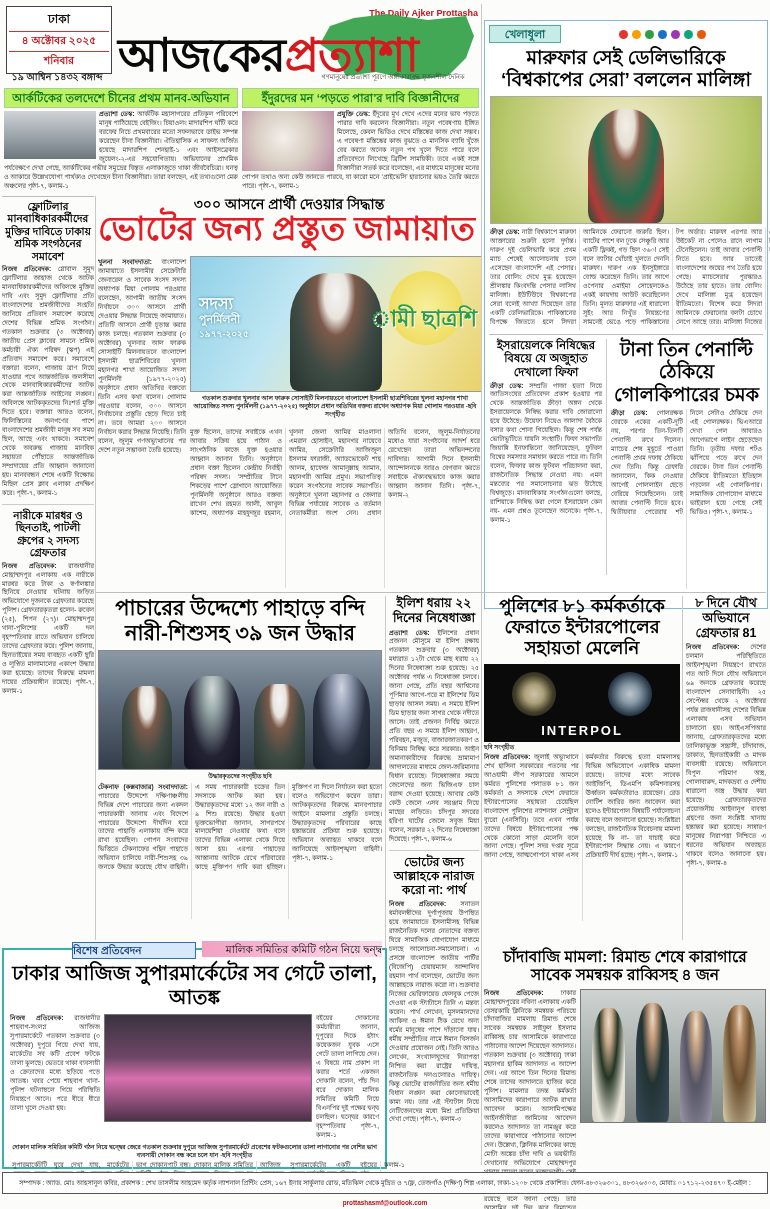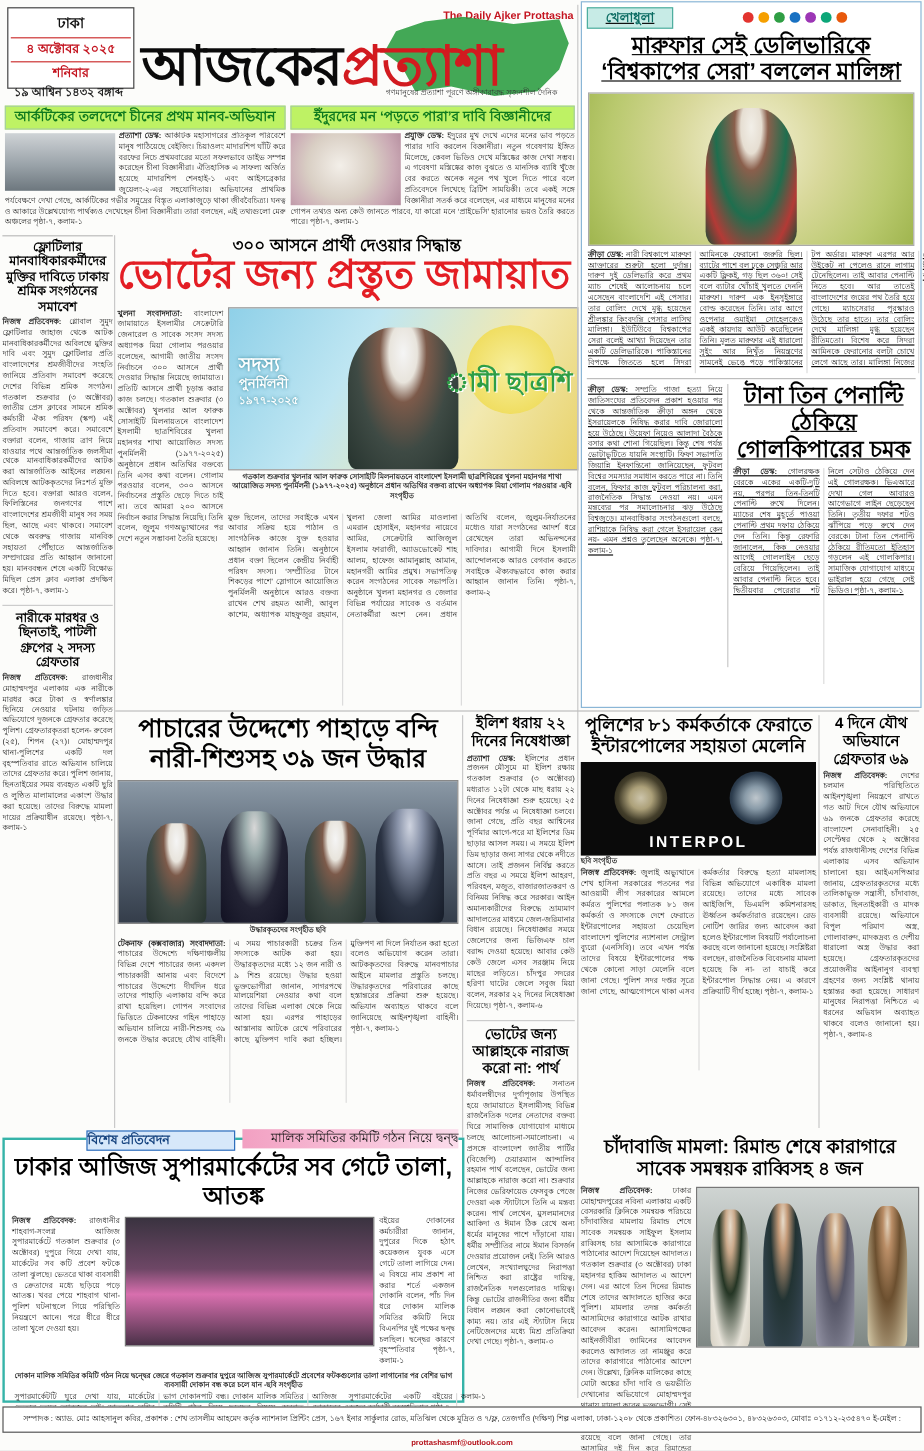--- a/index.html
+++ b/index.html
@@ -130,36 +130,37 @@
     <div class="overlay-script" style="left:8px;top:34px;font-size:16px;">সদস্য</div>
     <div class="overlay-script" style="left:8px;top:54px;font-size:11px;">পুনর্মিলনী</div>
     <div class="overlay-script" style="left:8px;top:70px;font-size:9px;">১৯৭৭-২০২৫</div>
     <div class="watermark" style="right:4px;top:44px;">ামী ছাত্রশি</div>
   </div>
   <div class="abs caption" style="left:190px;top:394px;width:290px;">গতকাল শুক্রবার খুলনার আল ফারুক সোসাইটি মিলনায়তনে বাংলাদেশ ইসলামী ছাত্রশিবিরের খুলনা মহানগর শাখা আয়োজিত সদস্য পুনর্মিলনী (১৯৭৭-২০২৫) অনুষ্ঠানে প্রধান অতিথির বক্তব্য রাখেন অধ্যাপক মিয়া গোলাম পরওয়ার -ছবি সংগৃহীত</div>
 
   <div class="abs body-txt cols3" style="left:190px;top:428px;width:290px;height:160px;">মুক্ত ছিলেন, তাদের সবাইকে এখন আবার সক্রিয় হয়ে পাঠান ও সাংগঠনিক কাজে যুক্ত হওয়ার আহ্বান জানান তিনি। অনুষ্ঠানে প্রধান বক্তা ছিলেন কেন্দ্রীয় নির্বাহী পরিষদ সদস্য। ‘সম্প্রীতির টানে শিকড়ের পাশে’ স্লোগানে আয়োজিত পুনর্মিলনী অনুষ্ঠানে আরও বক্তব্য রাখেন শেখ রহমত আলী, আবুল কাশেম, অধ্যাপক মাহফুজুর রহমান, খুলনা জেলা আমির মাওলানা এমরান হোসাইন, মহানগর নায়েবে আমির, সেক্রেটারি আজিজুল ইসলাম ফারাজী, অ্যাডভোকেট শাহ আলম, হাফেজ আমানুল্লাহ আমান, মহানগরী আমির প্রমুখ। সভাপতিত্ব করেন সংগঠনের সাবেক সভাপতি। অনুষ্ঠানে খুলনা মহানগর ও জেলার বিভিন্ন পর্যায়ের সাবেক ও বর্তমান নেতাকর্মীরা অংশ নেন। প্রধান অতিথি বলেন, জুলুম-নির্যাতনের মধ্যেও যারা সংগঠনের আদর্শ ধরে রেখেছেন তারা অভিনন্দনের দাবিদার। আগামী দিনে ইসলামী আন্দোলনকে আরও বেগবান করতে সবাইকে ঐক্যবদ্ধভাবে কাজ করার আহ্বান জানান তিনি। পৃষ্ঠা-৭, কলাম-২</div>
   <div class="abs vline" style="left:481px;top:4px;height:1161px;"></div>
 
-  <div class="abs sports-box" style="left:484px;top:1px;width:282px;height:587px;text-decoration:underline;">
+  <div class="abs sports-box" style="left:484px;top:20px;width:282px;height:587px;">
     <div style="display:flex;align-items:center;margin:4px 4px 0 4px;">
       <div class="sports-label" style="width:70px;">খেলাধুলা</div>
       <div style="flex:1;text-align:center;">
         <span class="sicon" style="background:#e3342f;"></span><span class="sicon" style="background:#f59f00;"></span><span class="sicon" style="background:#2f9e44;"></span><span class="sicon" style="background:#1971c2;"></span><span class="sicon" style="background:#9c36b5;"></span><span class="sicon" style="background:#0ca678;"></span><span class="sicon" style="background:#e8590c;"></span>
       </div>
     </div>
     <div class="h-black" style="font-size:19px;margin:4px 6px 0 6px;">মারুফার সেই ডেলিভারিকে ‘বিশ্বকাপের সেরা’ বললেন মালিঙ্গা</div>
     <div class="photo ph-cricket" style="margin:4px 5px 0 5px;height:126px;border:1px solid #aaa;">
       <div class="figure" style="left:36%;top:10%;width:28%;height:90%;border-radius:45% 45% 10% 10%;
            background:radial-gradient(ellipse at 50% 14%,#f2efe8 0%,#e6ded2 16%,#8a5f4c 26%,#1f6e4e 55%,#b33a36 80%,#174f39 100%);"></div>
     </div>
     <div class="body-txt cols3" style="margin:4px 5px 0 5px;height:102px;"><span class="byline">ক্রীড়া ডেস্ক:</span> <span>নারী বিশ্বকাপে মারুফা আক্তারের শুরুটা হলো দুর্দান্ত। দারুণ দুই ডেলিভারি করে প্রথম ম্যাচ শেষেই আলোচনায় চলে এসেছেন বাংলাদেশি এই পেসার। তার বোলিং দেখে মুগ্ধ হয়েছেন শ্রীলঙ্কার কিংবদন্তি পেসার লাসিথ মালিঙ্গা। ইউটিউবে বিশ্বকাপের সেরা বলেই আখ্যা দিয়েছেন তার একটি ডেলিভারিকে। পাকিস্তানের বিপক্ষে জিততে হলে সিদরা আমিনকে ফেরানো জরুরি ছিল। ব্যাটের পাশে বল ঢুকে সেঞ্চুরি আর একটি ফ্লিকই, গড় ছিল ৩৬০! সেই বলে ব্যাটার খোঁচাই খুলতে দেননি মারুফা। দারুণ এক ইনসুইঙ্গারে বোল্ড করেছেন তিনি। তার আগে ওপেনার ওমাইমা সোহেলকেও একই কায়দায় আউট করেছিলেন তিনি। মূলত মারুফার এই ধারালো সুইং আর নিখুঁত নিয়ন্ত্রণের সামনেই ভেঙে পড়ে পাকিস্তানের টপ অর্ডার। মারুফা এরপর আর উইকেট না পেলেও রানে লাগাম টেনেছিলেন। তাই আবার পেনাল্টি নিতে হবে। আর তাতেই বাংলাদেশের জয়ের পথ তৈরি হয়ে গেছে। ম্যাচসেরার পুরস্কারও উঠেছে তার হাতে। তার বোলিং দেখে মালিঙ্গা মুগ্ধ হয়েছেন রীতিমতো। বিশেষ করে সিদরা আমিনকে ফেরানোর বলটা চোখে লেগে আছে তার। মালিঙ্গা নিজের ফেসবুক পেজে লিখেছেন, “নিখুঁত ইন সুইং হতে বলা চলে! পৃষ্ঠা-৭, কলাম-১</span></div>
     <div class="hline" style="margin:4px 4px;"></div>
     <div style="display:flex;margin:0 5px;">
       <div style="width:112px;">
+        <div class="h-black" style="font-size:11.5px;">ইসরায়েলকে নিষিদ্ধের বিষয়ে যে অজুহাত দেখালো ফিফা</div>
         <div class="body-txt" style="margin-top:2px;height:210px;"><span class="byline">ক্রীড়া ডেস্ক:</span> <span>সম্প্রতি গাজা হত্যা নিয়ে জাতিসংঘের প্রতিবেদন প্রকাশ হওয়ার পর থেকে আন্তর্জাতিক ক্রীড়া অঙ্গন থেকে ইসরায়েলকে নিষিদ্ধ করার দাবি জোরালো হয়ে উঠেছে। উয়েফা নিয়েও আলাদা বৈঠকে বসার কথা শোনা গিয়েছিল। কিন্তু শেষ পর্যন্ত ভোটাভুটিতে যায়নি সংস্থাটি। ফিফা সভাপতি জিয়ান্নি ইনফান্তিনো জানিয়েছেন, ফুটবল বিশ্বের সমস্যার সমাধান করতে পারে না। তিনি বলেন, ফিফার কাজ ফুটবল পরিচালনা করা, রাজনৈতিক সিদ্ধান্ত নেওয়া নয়। এমন মন্তব্যের পর সমালোচনার ঝড় উঠেছে বিশ্বজুড়ে। মানবাধিকার সংগঠনগুলো বলছে, রাশিয়াকে নিষিদ্ধ করা গেলে ইসরায়েল কেন নয়- এমন প্রশ্নও তুলেছেন অনেকে। পৃষ্ঠা-৭, কলাম-১</span></div>
       </div>
       <div class="vline" style="height:236px;margin:0 4px;"></div>
       <div style="flex:1;">
         <div class="h-black" style="font-size:19px;">টানা তিন পেনাল্টি ঠেকিয়ে গোলকিপারের চমক</div>
         <div class="body-txt cols2" style="margin-top:3px;height:180px;"><span class="byline">ক্রীড়া ডেস্ক:</span> <span>গোলরক্ষক বেরকে একের একটি-দুটি নয়, পরপর তিন-তিনটি পেনাল্টি রুখে দিলেন। ম্যাচের শেষ মুহূর্তে পাওয়া পেনাল্টি প্রথম দফায় ঠেকিয়ে দেন তিনি। কিন্তু রেফারি জানালেন, কিক নেওয়ার আগেই গোললাইন ছেড়ে বেরিয়ে গিয়েছিলেন। তাই আবার পেনাল্টি নিতে হবে। দ্বিতীয়বার পেরেরার শট নিলে সেটাও ঠেকিয়ে দেন এই গোলরক্ষক। ভিএআরে দেখা গেল আবারও আগেভাগে লাইন ছেড়েছেন তিনি। তৃতীয় দফার শটও ঝাঁপিয়ে পড়ে রুখে দেন বেরকে। টানা তিন পেনাল্টি ঠেকিয়ে রীতিমতো ইতিহাস গড়লেন এই গোলকিপার। সামাজিক যোগাযোগ মাধ্যমে ভাইরাল হয়ে গেছে সেই ভিডিও। পৃষ্ঠা-৭, কলাম-১</span></div>
       </div>
     </div>
   </div>
 
@@ -179,33 +180,33 @@
   <div class="abs vline" style="left:385px;top:596px;height:569px;"></div>
 
   <div class="abs" style="left:389px;top:596px;width:90px;height:569px;">
     <div class="h-black" style="font-size:12.5px;">ইলিশ ধরায় ২২ দিনের নিষেধাজ্ঞা</div>
     <div class="body-txt" style="margin-top:3px;"><span class="byline">প্রত্যাশা ডেস্ক:</span> <span>ইলিশের প্রধান প্রজনন মৌসুমে মা ইলিশ রক্ষায় গতকাল শুক্রবার (৩ অক্টোবর) মধ্যরাত ১২টা থেকে মাছ ধরায় ২২ দিনের নিষেধাজ্ঞা শুরু হয়েছে। ২৫ অক্টোবর পর্যন্ত এ নিষেধাজ্ঞা চলবে। জানা গেছে, প্রতি বছর আশ্বিনের পূর্ণিমার আগে-পরে মা ইলিশের ডিম ছাড়ার আসল সময়। এ সময়ে ইলিশ ডিম ছাড়ার জন্য সাগর থেকে নদীতে আসে। তাই প্রজনন নির্বিঘ্ন করতে প্রতি বছর এ সময়ে ইলিশ আহরণ, পরিবহন, মজুত, বাজারজাতকরণ ও বিনিময় নিষিদ্ধ করে সরকার। আইন অমান্যকারীদের বিরুদ্ধে ভ্রাম্যমাণ আদালতের মাধ্যমে জেল-জরিমানার বিধান রয়েছে। নিষেধাজ্ঞার সময়ে জেলেদের জন্য ভিজিএফ চাল বরাদ্দ দেওয়া হয়েছে। আবার কেউ কেউ জেলে এসব সরঞ্জাম নিয়ে মাছের লড়িতে। চাঁদপুর সদরের হরিণা ঘাটের জেলে সবুজ মিয়া বলেন, সরকার ২২ দিনের নিষেধাজ্ঞা দিয়েছে। পৃষ্ঠা-৭, কলাম-৬</span></div>
     <div class="h-black" style="font-size:12px;margin-top:6px;border-top:1px solid #ccc;padding-top:4px;">ভোটের জন্য আল্লাহকে নারাজ করো না: পার্থ</div>
     <div class="body-txt" style="margin-top:3px;"><span class="byline">নিজস্ব প্রতিবেদক:</span> <span>সনাতন ধর্মাবলম্বীদের দুর্গাপূজায় উপস্থিত হয়ে জামায়াতে ইসলামীসহ বিভিন্ন রাজনৈতিক দলের নেতাদের বক্তব্য ঘিরে সামাজিক যোগাযোগ মাধ্যমে চলছে আলোচনা-সমালোচনা। এ প্রসঙ্গে বাংলাদেশ জাতীয় পার্টির (বিজেপি) চেয়ারম্যান আন্দালিব রহমান পার্থ বলেছেন, ভোটের জন্য আল্লাহকে নারাজ করো না। শুক্রবার নিজের ভেরিফায়েড ফেসবুক পেজে দেওয়া এক স্ট্যাটাসে তিনি এ মন্তব্য করেন। পার্থ লেখেন, মুসলমানদের আকিদা ও ঈমান ঠিক রেখে অন্য ধর্মের মানুষের পাশে দাঁড়ানো যায়। ধর্মীয় সম্প্রীতির নামে ঈমান বিসর্জন দেওয়ার প্রয়োজন নেই। তিনি আরও লেখেন, সংখ্যালঘুদের নিরাপত্তা নিশ্চিত করা রাষ্ট্রের দায়িত্ব, রাজনৈতিক দলগুলোরও দায়িত্ব। কিন্তু ভোটের রাজনীতির জন্য ধর্মীয় বিধান লঙ্ঘন করা কোনোভাবেই কাম্য নয়। তার এই স্ট্যাটাস নিয়ে নেটিজেনদের মধ্যে মিশ্র প্রতিক্রিয়া দেখা গেছে। পৃষ্ঠা-৭, কলাম-৩</span></div>
   </div>
 
   <div class="abs" style="left:484px;top:596px;width:196px;">
-    <div class="h-black" style="font-size:15px;">পুলিশের ৮১ কর্মকর্তাকে ফেরাতে ইন্টারপোলের সহায়তা মেলেনি</div>
+    <div class="h-black" style="font-size:18px;">পুলিশের ৮১ কর্মকর্তাকে ফেরাতে ইন্টারপোলের সহায়তা মেলেনি</div>
     <div class="photo ph-interpol" style="margin-top:4px;height:78px;">
       <div class="emblem" style="left:28px;"></div>
       <div class="emblem" style="right:28px;background:radial-gradient(circle,#dfe8ef 0%,#9fb4c4 30%,#33465a 65%,#0c1420 100%);"></div>
       <div class="interpol-word abs" style="left:0;right:0;bottom:4px;">INTERPOL</div>
     </div>
     <div class="caption" style="text-align:left;margin-top:1px;">ছবি সংগৃহীত</div>
     <div class="body-txt cols2" style="margin-top:2px;height:168px;"><span class="byline">নিজস্ব প্রতিবেদক:</span> <span>জুলাই অভ্যুত্থানে শেখ হাসিনা সরকারের পতনের পর আওয়ামী লীগ সরকারের আমলে কর্মরত পুলিশের পলাতক ৮১ জন কর্মকর্তা ও সদস্যকে দেশে ফেরাতে ইন্টারপোলের সহায়তা চেয়েছিল বাংলাদেশ পুলিশের ন্যাশনাল সেন্ট্রাল ব্যুরো (এনসিবি)। তবে এখন পর্যন্ত তাদের বিষয়ে ইন্টারপোলের পক্ষ থেকে কোনো সাড়া মেলেনি বলে জানা গেছে। পুলিশ সদর দপ্তর সূত্রে জানা গেছে, আত্মগোপনে থাকা এসব কর্মকর্তার বিরুদ্ধে হত্যা মামলাসহ বিভিন্ন অভিযোগে একাধিক মামলা রয়েছে। তাদের মধ্যে সাবেক আইজিপি, ডিএমপি কমিশনারসহ ঊর্ধ্বতন কর্মকর্তারাও রয়েছেন। রেড নোটিশ জারির জন্য আবেদন করা হলেও ইন্টারপোল বিষয়টি পর্যালোচনা করছে বলে জানানো হয়েছে। সংশ্লিষ্টরা বলছেন, রাজনৈতিক বিবেচনায় মামলা হয়েছে কি না- তা যাচাই করে ইন্টারপোল সিদ্ধান্ত নেয়। এ কারণে প্রক্রিয়াটি দীর্ঘ হচ্ছে। পৃষ্ঠা-৭, কলাম-১</span></div>
   </div>
   <div class="abs vline" style="left:682px;top:596px;height:344px;"></div>
 
   <div class="abs" style="left:686px;top:596px;width:80px;height:344px;">
-    <div class="h-black" style="font-size:12.5px;">4 দিনে যৌথ অভিযানে গ্রেফতার ৬৯</div>
+    <div class="h-black" style="font-size:12.5px;">৮ দিনে যৌথ অভিযানে গ্রেফতার 81</div>
     <div class="body-txt" style="margin-top:3px;"><span class="byline">নিজস্ব প্রতিবেদক:</span> <span>দেশের চলমান পরিস্থিতিতে আইনশৃঙ্খলা নিয়ন্ত্রণে রাখতে গত আট দিনে যৌথ অভিযানে ৬৯ জনকে গ্রেফতার করেছে বাংলাদেশ সেনাবাহিনী। ২৫ সেপ্টেম্বর থেকে ২ অক্টোবর পর্যন্ত রাজধানীসহ দেশের বিভিন্ন এলাকায় এসব অভিযান চালানো হয়। আইএসপিআর জানায়, গ্রেফতারকৃতদের মধ্যে তালিকাভুক্ত সন্ত্রাসী, চাঁদাবাজ, ডাকাত, ছিনতাইকারী ও মাদক ব্যবসায়ী রয়েছে। অভিযানে বিপুল পরিমাণ অস্ত্র, গোলাবারুদ, মাদকদ্রব্য ও দেশীয় ধারালো অস্ত্র উদ্ধার করা হয়েছে। গ্রেফতারকৃতদের প্রয়োজনীয় আইনানুগ ব্যবস্থা গ্রহণের জন্য সংশ্লিষ্ট থানায় হস্তান্তর করা হয়েছে। সাধারণ মানুষের নিরাপত্তা নিশ্চিতে এ ধরনের অভিযান অব্যাহত থাকবে বলেও জানানো হয়। পৃষ্ঠা-৭, কলাম-৪</span></div>
   </div>
 
   <div class="abs special-box" style="left:2px;top:948px;width:381px;height:217px;">
     <div class="abs badge-blue" style="left:68px;top:-8px;width:122px;">বিশেষ প্রতিবেদন</div>
     <div class="abs strip-pink" style="left:198px;top:-9px;width:180px;">মালিক সমিতির কমিটি গঠন নিয়ে দ্বন্দ্ব</div>
     <div class="h-black" style="font-size:20px;margin:12px 8px 0 8px;">ঢাকার আজিজ সুপারমার্কেটের সব গেটে তালা, আতঙ্ক</div>
     <div style="display:flex;margin:5px 6px 0 6px;">
       <div class="body-txt" style="width:90px;"><span class="byline">নিজস্ব প্রতিবেদক:</span> <span>রাজধানীর শাহবাগ-সংলগ্ন আজিজ সুপারমার্কেটে গতকাল শুক্রবার (৩ অক্টোবর) দুপুরে গিয়ে দেখা যায়, মার্কেটের সব কটি প্রবেশ ফটকে তালা ঝুলছে। ভেতরে থাকা ব্যবসায়ী ও ক্রেতাদের মধ্যে ছড়িয়ে পড়ে আতঙ্ক। খবর পেয়ে শাহবাগ থানা-পুলিশ ঘটনাস্থলে গিয়ে পরিস্থিতি নিয়ন্ত্রণে আনে। পরে ধীরে ধীরে তালা খুলে দেওয়া হয়।</span></div>
       <div class="photo ph-market" style="width:206px;height:106px;margin:0 4px;border:1px solid #777;"></div>

